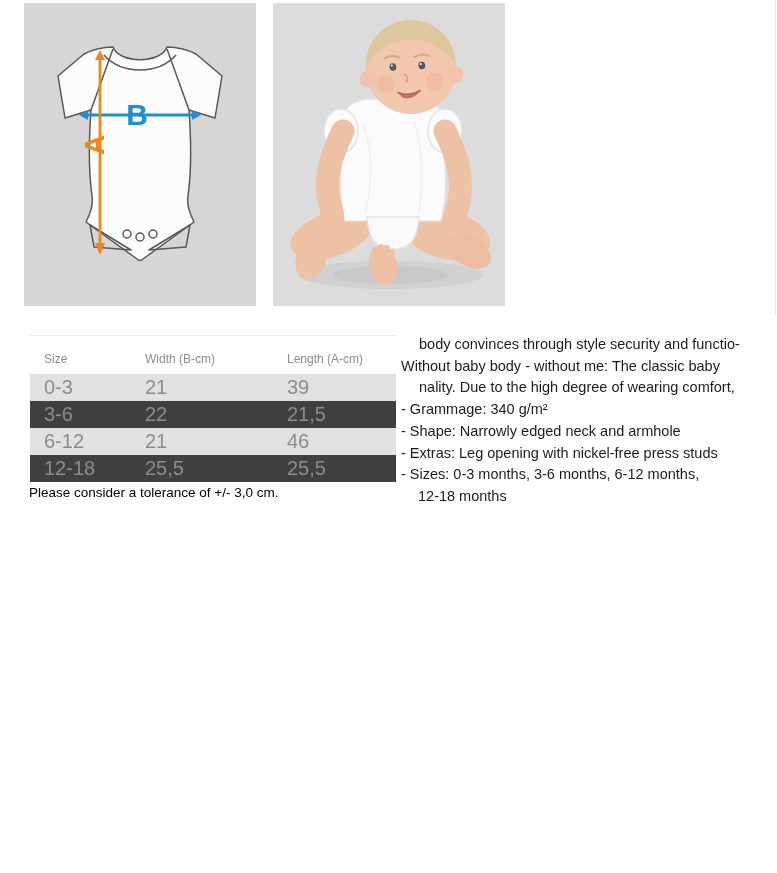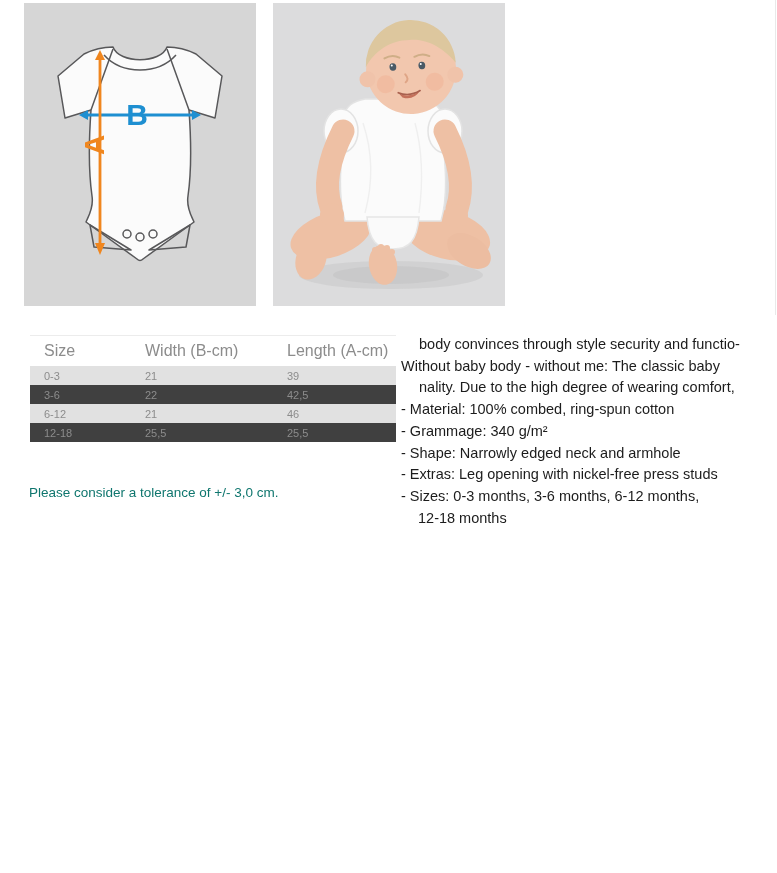--- a/index.html
+++ b/index.html
@@ -10,27 +10,27 @@
   .panel{position:absolute;top:3px;width:232px;height:303px;}
   #diagram-panel{left:24px;background:#d6d6d6;}
   #photo-panel{left:273px;background:#dcdcdd;}
   .panel svg{display:block;width:232px;height:303px;}
 
   .right-edge-line{position:absolute;left:775px;top:0;width:1px;height:315px;background:#e9e9e9;}
 
   
   .size-table{position:absolute;left:30px;top:335px;width:366px;border-top:1px solid #ececec;}
   .t-row{display:grid;grid-template-columns:101px 142px 1fr;padding-left:14px;align-items:center;}
-  .t-head{height:30px;background:#ffffff;color:#8c8c8c;font-size:16px;}
-  .t-body-row{height:19px;font-size:11px;color:#8c8c8c;}
+  .t-head{height:30px;background:#ffffff;color:#8c8c8c;font-size:12px;margin-top:8px;}
+  .t-body-row{height:27px;font-size:20px;color:#8c8c8c;}
   .row-dark{background:#e1e1e1;}
   .row-light{background:#404040;}
   .t-cell{white-space:nowrap;overflow:hidden;}
 
-  .tolerance{position:absolute;left:29px;top:485px;font-size:13.5px;color:#0f766e;white-space:nowrap;}
+  .tolerance{position:absolute;left:29px;top:485px;font-size:13.5px;color:#000000;white-space:nowrap;}
 
   
   .description{position:absolute;left:401px;top:334px;width:372px;
     font-size:14.5px;line-height:21.7px;color:#1c1c1c;}
   .description .line{white-space:nowrap;}
   .description .indent{padding-left:18px;}
   .description .indent-sm{padding-left:17px;}
 </style>
 </head>
 <body>
@@ -142,39 +142,38 @@
     <div class="t-cell">Length (A-cm)</div>
   </div>
   <div class="t-row t-body-row row-dark">
     <div class="t-cell">0-3</div>
     <div class="t-cell">21</div>
     <div class="t-cell">39</div>
   </div>
   <div class="t-row t-body-row row-light">
     <div class="t-cell">3-6</div>
     <div class="t-cell">22</div>
-    <div class="t-cell">42,5</div>
+    <div class="t-cell">21,5</div>
   </div>
   <div class="t-row t-body-row row-dark">
     <div class="t-cell">6-12</div>
     <div class="t-cell">21</div>
     <div class="t-cell">46</div>
   </div>
   <div class="t-row t-body-row row-light">
     <div class="t-cell">12-18</div>
     <div class="t-cell">25,5</div>
     <div class="t-cell">25,5</div>
   </div>
 </div>
 
 <div class="tolerance">Please consider a tolerance of +/- 3,0 cm.</div>
 
 <div class="description">
   <div class="line indent">body convinces through style security and functio-</div>
   <div class="line">Without baby body - without me: The classic baby</div>
   <div class="line indent">nality. Due to the high degree of wearing comfort,</div>
-  <div class="line">- Material: 100% combed, ring-spun cotton</div>
   <div class="line">- Grammage: 340 g/m²</div>
   <div class="line">- Shape: Narrowly edged neck and armhole</div>
   <div class="line">- Extras: Leg opening with nickel-free press studs</div>
   <div class="line">- Sizes: 0-3 months, 3-6 months, 6-12 months,</div>
   <div class="line indent-sm">12-18 months</div>
 </div>
 
 </body></html>

